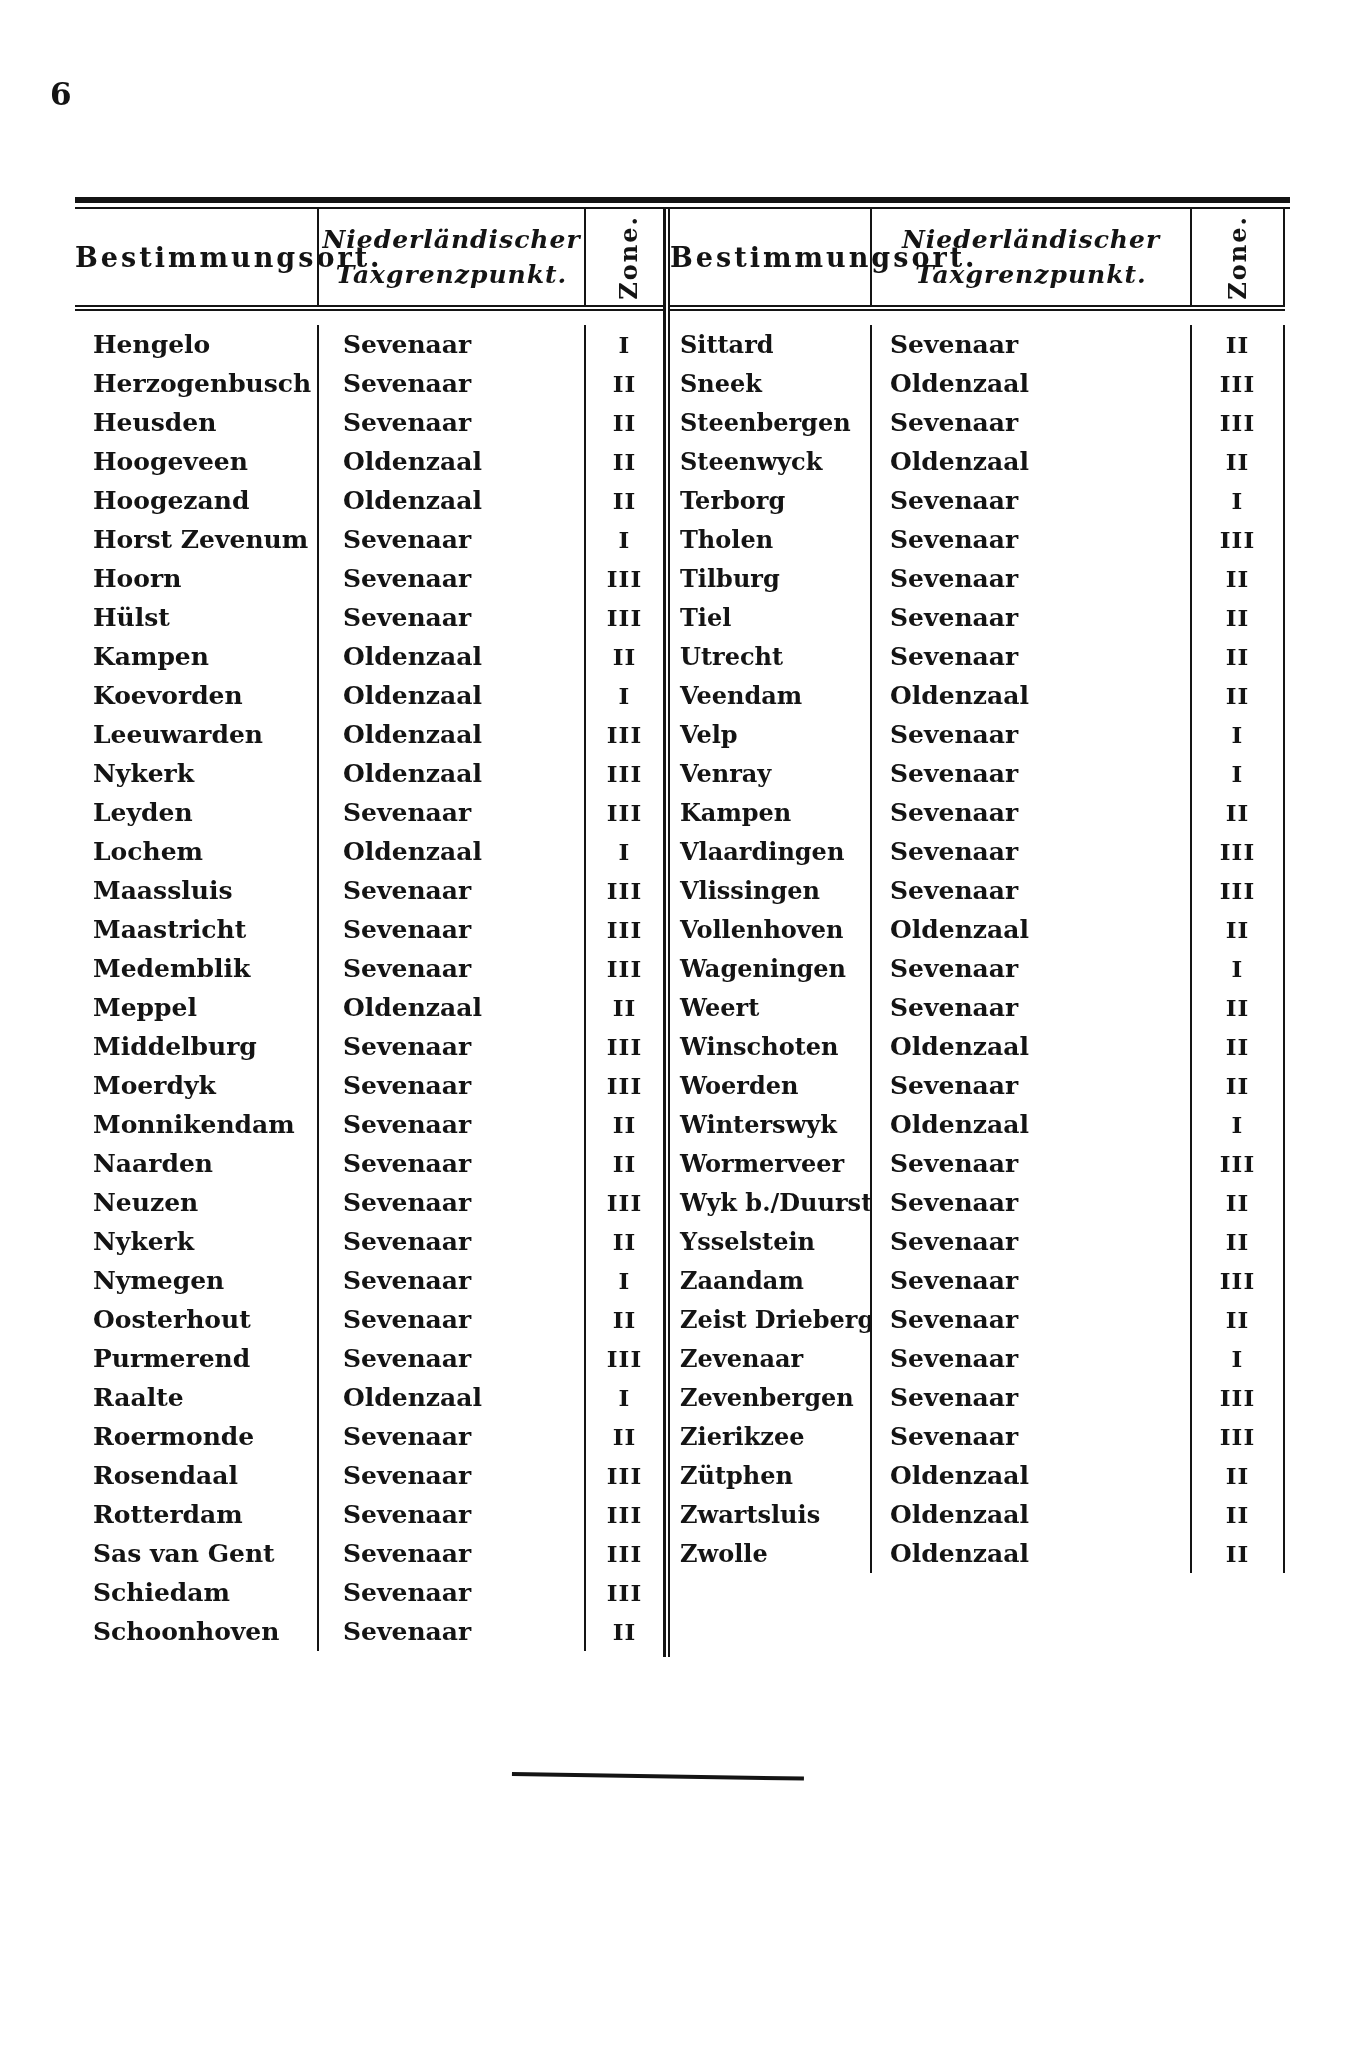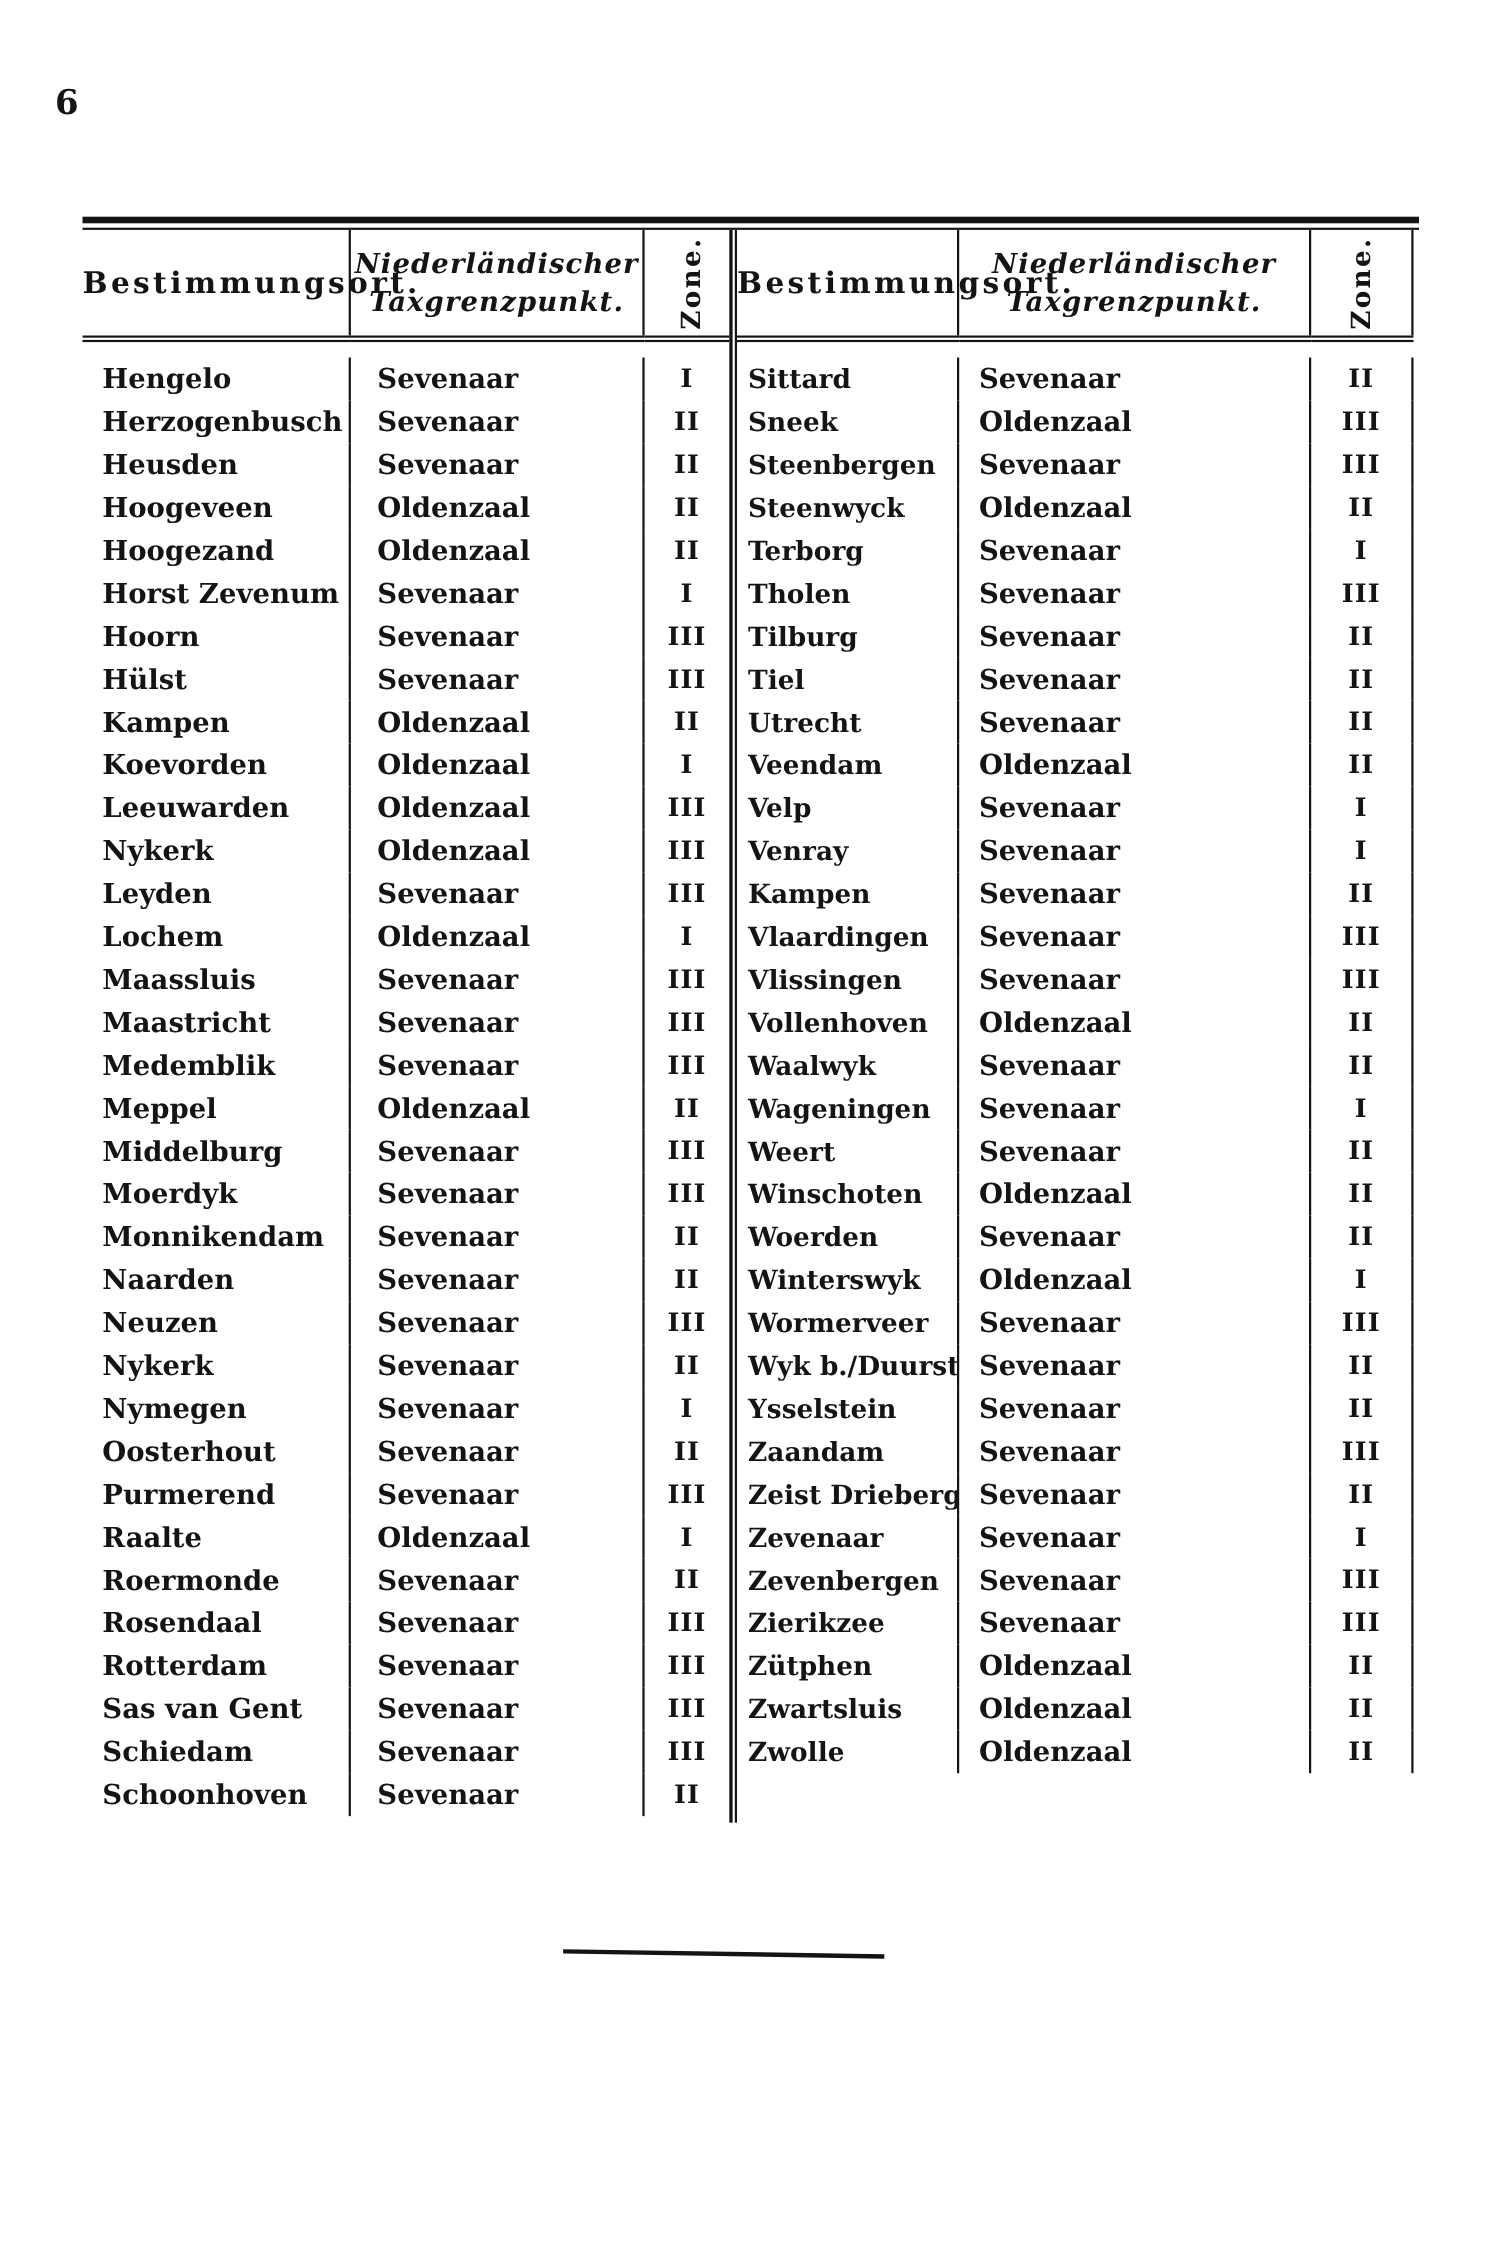--- a/index.html
+++ b/index.html
@@ -464,25 +464,20 @@
             <td class="b-tax col-line">Sevenaar</td>
             <td class="b-zone outer-right">III</td>
           </tr>
 
           <tr>
             <td class="b-dest col-line">Vollenhoven</td>
             <td class="b-tax col-line">Oldenzaal</td>
             <td class="b-zone outer-right">II</td>
           </tr>
 
-          <tr>
-            <td class="b-dest col-line">Waalwyk</td>
-            <td class="b-tax col-line">Sevenaar</td>
-            <td class="b-zone outer-right">II</td>
-          </tr>
 
           <tr>
             <td class="b-dest col-line">Wageningen</td>
             <td class="b-tax col-line">Sevenaar</td>
             <td class="b-zone outer-right">I</td>
           </tr>
 
           <tr>
             <td class="b-dest col-line">Weert</td>
             <td class="b-tax col-line">Sevenaar</td>

